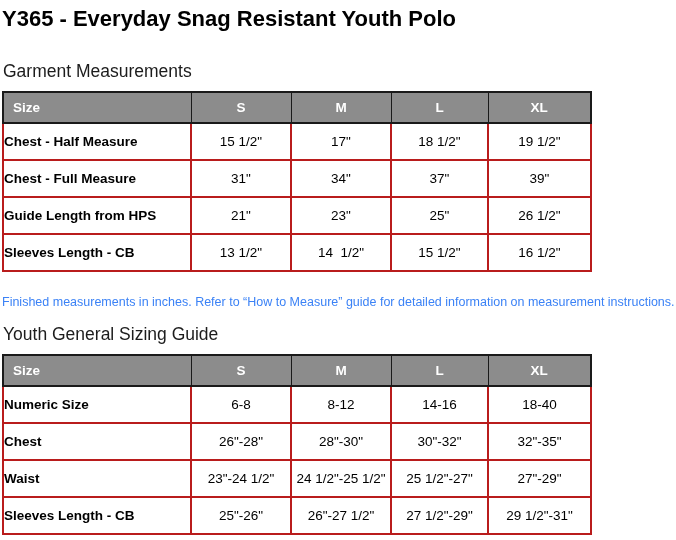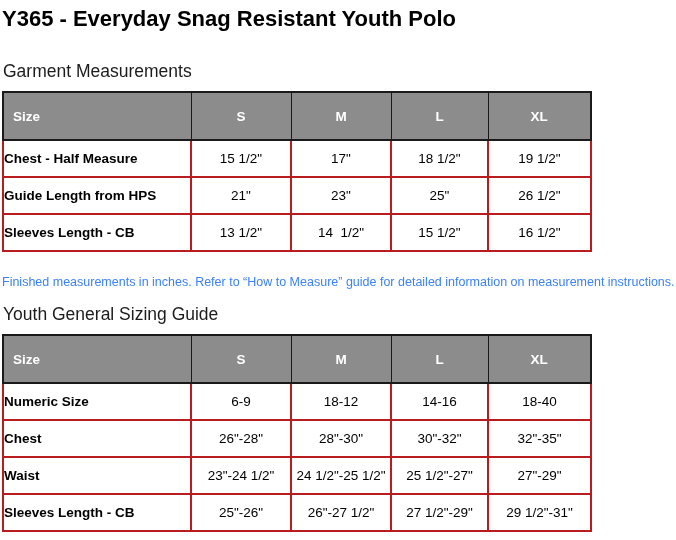--- a/index.html
+++ b/index.html
@@ -40,21 +40,21 @@
     margin: 9px 0 0 2px;
     border: 2px solid #1a1a1a;
     font-size: 13.5px;
   }
   .table-sizing { margin-top: 13px; }
 
   table.size-table th {
     background: #8c8c8c;
     color: #ffffff;
     font-weight: bold;
-    height: 48px;
+    height: 31px;
     border: 1px solid #1a1a1a;
     border-bottom: 2px solid #1a1a1a;
     text-align: center;
     padding: 0;
   }
   table.size-table th.col-size {
     text-align: left;
     padding-left: 9px;
   }
   table.size-table td {
@@ -107,20 +107,27 @@
     </thead>
     <tbody>
       <tr>
         <td class="row-label">Chest - Half Measure</td>
         <td class="cell-value">15 1/2"</td>
         <td class="cell-value">17"</td>
         <td class="cell-value">18 1/2"</td>
         <td class="cell-value">19 1/2"</td>
       </tr>
       <tr>
+        <td class="row-label">Chest - Full Measure</td>
+        <td class="cell-value">31"</td>
+        <td class="cell-value">34"</td>
+        <td class="cell-value">37"</td>
+        <td class="cell-value">39"</td>
+      </tr>
+      <tr>
         <td class="row-label">Guide Length from HPS</td>
         <td class="cell-value">21"</td>
         <td class="cell-value">23"</td>
         <td class="cell-value">25"</td>
         <td class="cell-value">26 1/2"</td>
       </tr>
       <tr>
         <td class="row-label">Sleeves Length - CB</td>
         <td class="cell-value">13 1/2"</td>
         <td class="cell-value">14  1/2"</td>
@@ -147,22 +154,22 @@
         <th class="col-size">Size</th>
         <th>S</th>
         <th>M</th>
         <th>L</th>
         <th>XL</th>
       </tr>
     </thead>
     <tbody>
       <tr>
         <td class="row-label">Numeric Size</td>
-        <td class="cell-value">6-9</td>
-        <td class="cell-value">18-12</td>
+        <td class="cell-value">6-8</td>
+        <td class="cell-value">8-12</td>
         <td class="cell-value">14-16</td>
         <td class="cell-value">18-40</td>
       </tr>
       <tr>
         <td class="row-label">Chest</td>
         <td class="cell-value">26"-28"</td>
         <td class="cell-value">28"-30"</td>
         <td class="cell-value">30"-32"</td>
         <td class="cell-value">32"-35"</td>
       </tr>

